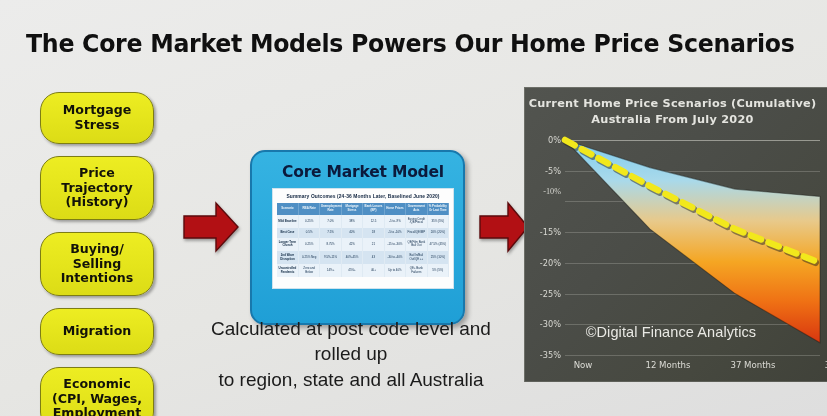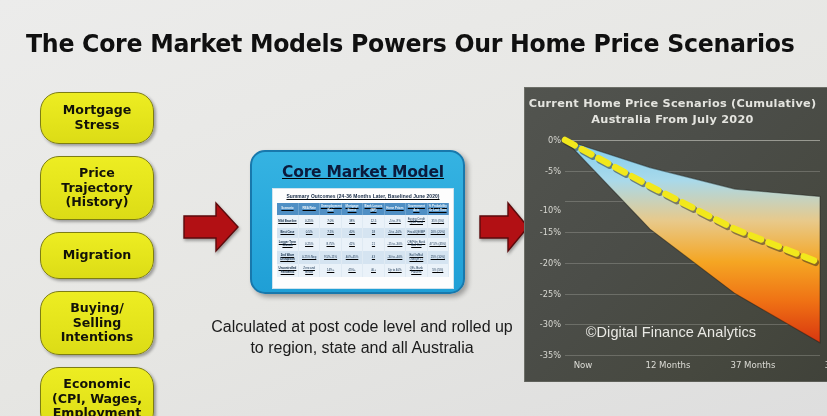--- a/index.html
+++ b/index.html
@@ -39,27 +39,26 @@
   .driver.h1 { height:47px; }
 
   
   .arrow { position:absolute; }
   .arrow svg { display:block; filter:drop-shadow(1.5px 2px 1.5px rgba(0,0,0,.35)); }
   #arrow-1 { left:182px; top:201px; }
   #arrow-2 { left:478px; top:201px; }
 
   
   #cmm-card {
-    position:absolute; left:250px; top:150px; width:215px; height:144px;
+    position:absolute; left:250px; top:150px; width:215px; height:175px;
     background:linear-gradient(180deg,#35b3e2 0%,#2aa9dc 50%,#1f9fd6 100%);
     border:2.2px solid #1878ac;
     border-radius:15px;
     box-shadow:3px 3px 5px rgba(0,0,0,0.32);
     padding:7px 9px 9px 20px;
-    text-decoration:underline;
   }
   #cmm-title {
     text-align:center; font-size:15.5px; font-weight:bold;
     color:#0b1a3c; letter-spacing:-0.2px; margin:4px 0 7px 0;
     font-family:"DejaVu Sans","Liberation Sans",sans-serif;
   }
   #cmm-table-wrap {
     background:#fdfdfd; border:1px solid #cfe3ee;
     padding:5px 4px 4px 4px; height:101px; overflow:hidden;
   }
@@ -78,22 +77,22 @@
     font-size:2.9px; color:#14304e; line-height:1.22;
     padding:3.1px 0.5px; text-align:center;
     border-right:0.5px solid #dfeaf3;
   }
   table.cmm tbody tr:nth-child(odd)  td { background:#eaf2f9; }
   table.cmm tbody tr:nth-child(even) td { background:#d5e4f1; }
   table.cmm td:first-child { font-weight:bold; color:#0f2842; }
 
   
   #caption {
-    position:absolute; left:197px; top:316px; width:330px;
-    text-align:center; font-size:16px; color:#1b1b1b; line-height:1.33;
+    position:absolute; left:186px; top:316px; width:330px;
+    text-align:center; font-size:19px; color:#1b1b1b; line-height:1.33;
   }
 
   
   #chart-panel {
     position:absolute; left:524px; top:87px; width:352px; height:295px;
     background:linear-gradient(135deg,#52544f 0%,#4b4d48 40%,#46483f 70%,#3e4038 100%);
     border-top:1.5px solid #6d6f68;
     border-left:1.5px solid #6d6f68;
     overflow:hidden;
   }
@@ -145,25 +144,25 @@
 
 <div id="slide-title">The Core Market Models Powers Our Home Price Scenarios</div>
 
 <div id="drivers">
   <div class="driver h2">
     <span>Mortgage<br>Stress</span>
   </div>
   <div class="driver h3">
     <span>Price<br>Trajectory<br>(History)</span>
   </div>
+  <div class="driver h3">
+    <span>Buying/<br>Selling<br>Intentions</span>
+  </div>
   <div class="driver h1">
     <span>Migration</span>
-  </div>
-  <div class="driver h3">
-    <span>Buying/<br>Selling<br>Intentions</span>
   </div>
   <div class="driver h3">
     <span>Economic<br>(CPI, Wages,<br>Employment</span>
   </div>
 </div>
 
 <div class="arrow" id="arrow-1">
   <svg width="58" height="52" viewBox="0 0 58 52">
     <polygon points="2,15 34,15 34,2 56,26 34,50 34,37 2,37" fill="#b21014" stroke="#5c0a0c" stroke-width="1.4"></polygon>
   </svg>
@@ -256,21 +255,21 @@
 <div id="chart-panel">
 
   <div id="chart-title">
     <div>Current Home Price Scenarios (Cumulative)</div>
     <div>Australia From July 2020</div>
   </div>
 
   <div id="yaxis">
       <div class="ytick" style="top: 0px;">0%</div>
       <div class="ytick" style="top: 30.7143px;">-5%</div>
-      <div class="ytick" style="top: 70px;">-10%</div>
+      <div class="ytick" style="top: 51px; font-family: Liberation Serif, serif;">-10%</div>
       <div class="ytick" style="top: 92.1429px;">-15%</div>
       <div class="ytick" style="top: 122.857px;">-20%</div>
       <div class="ytick" style="top: 153.571px;">-25%</div>
       <div class="ytick" style="top: 184.286px;">-30%</div>
       <div class="ytick" style="top: 215px;">-35%</div>
     </div>
   <div id="plot">
       <div class="gridline zero" style="top: 0px;"></div>
       <div class="gridline" style="top: 30.7143px;"></div>
       <div class="gridline" style="top: 61.4286px;"></div>

